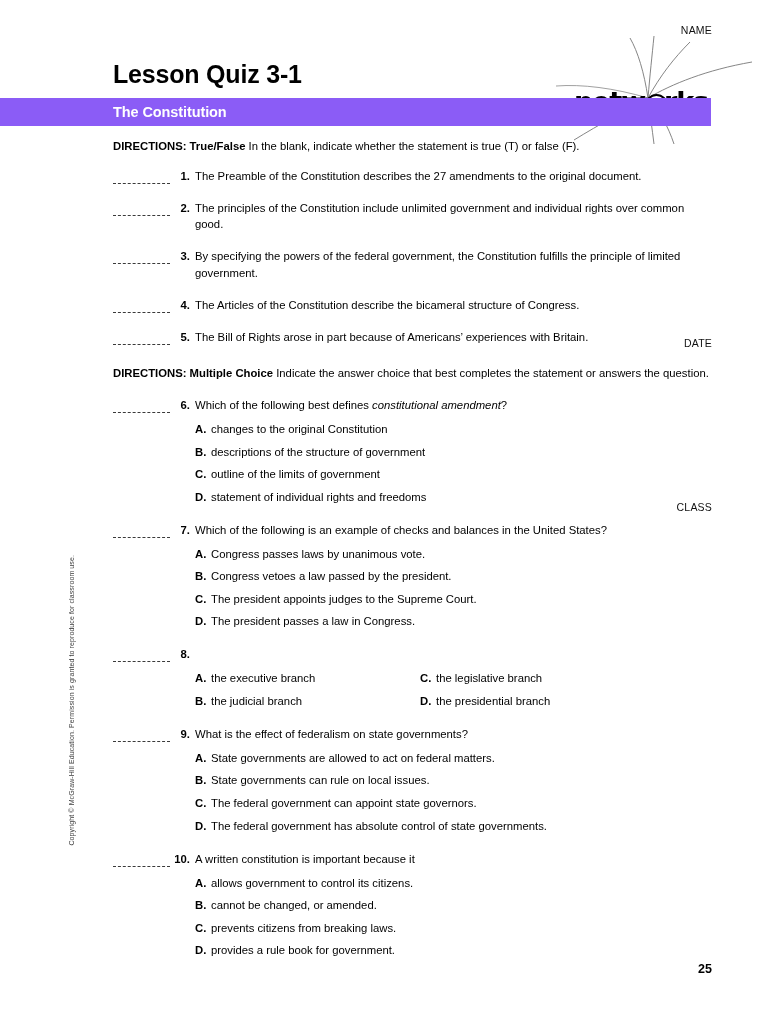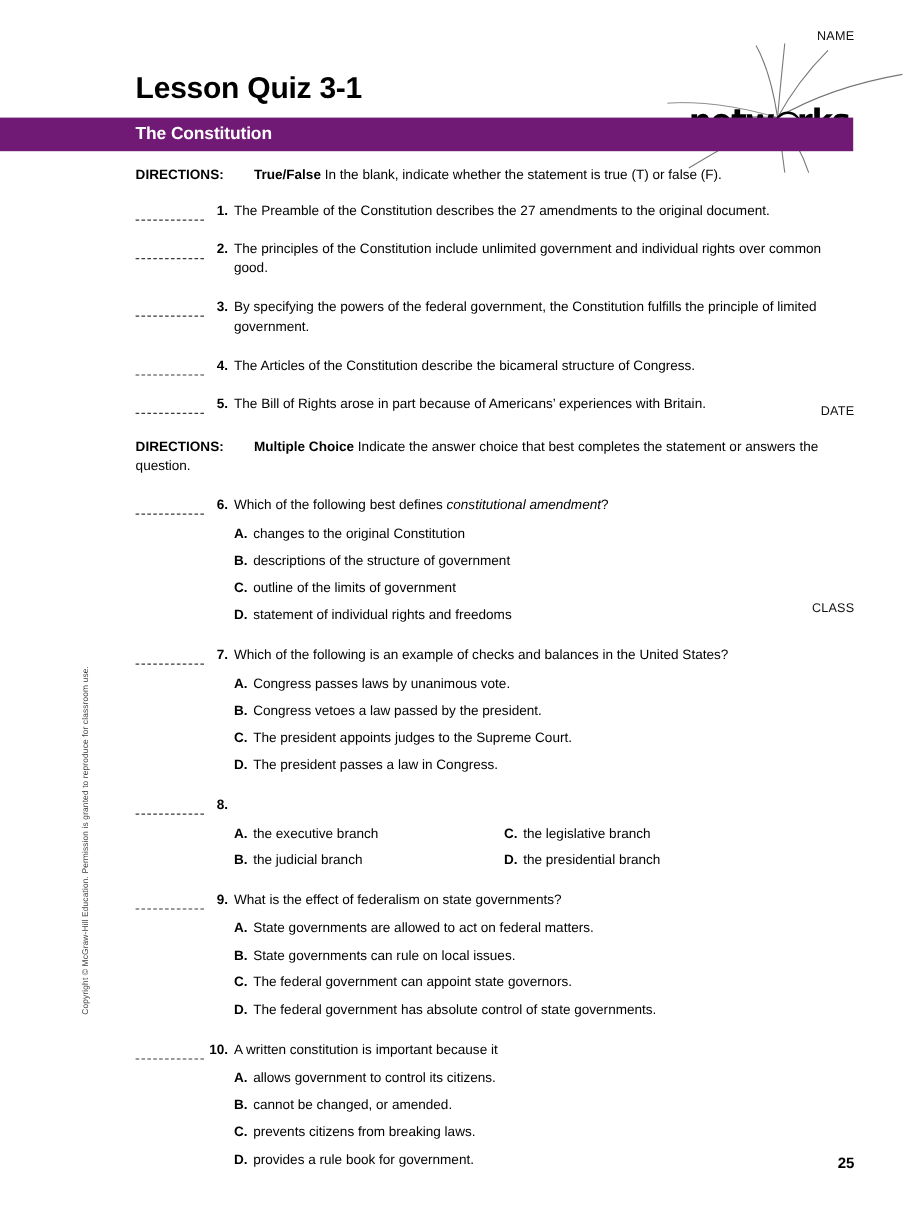--- a/index.html
+++ b/index.html
@@ -74,21 +74,21 @@
     border: 2.4px solid #000;
   }
   .logo-o::before { left: 0; top: 0; width: 19px; height: 19px; }
   .logo-o::after  { left: 5.6px; top: 5.6px; width: 7.8px; height: 7.8px; border-width: 2.6px; }
 
   
   .banner {
     position: absolute;
     top: 98px; left: 0;
     width: 711px; height: 28px;
-    background: #701a75;
+    background: #8b5cf6;
     overflow: hidden;
   }
   .banner-text {
     position: absolute;
     left: 113px; top: 50%;
     transform: translateY(-50%);
     color: #ffffff;
     font-size: 14.5px;
     font-weight: bold;
     letter-spacing: -0.1px;
@@ -101,21 +101,21 @@
     width: 598px;
     font-size: 11.3px;
     line-height: 1.42;
   }
 
   .directions {
     margin-bottom: 14px;
     line-height: 1.45;
   }
   .directions .d-label { font-weight: bold; margin-top: 48px; }
-  .directions .d-kind  { font-weight: bold; margin-left: 22px; }
+  .directions .d-kind  { font-weight: bold; }
 
   
   .q {
     display: flex;
     align-items: flex-start;
     margin-bottom: 15px;
   }
   .q-blank {
     flex: 0 0 57px;
     border-bottom: 1px dashed #3a3a3a;

